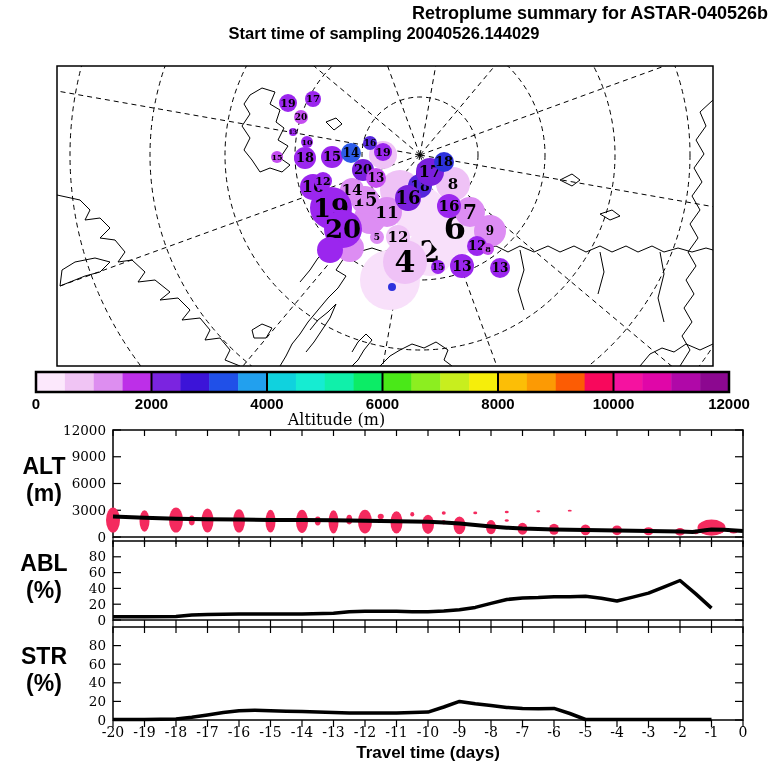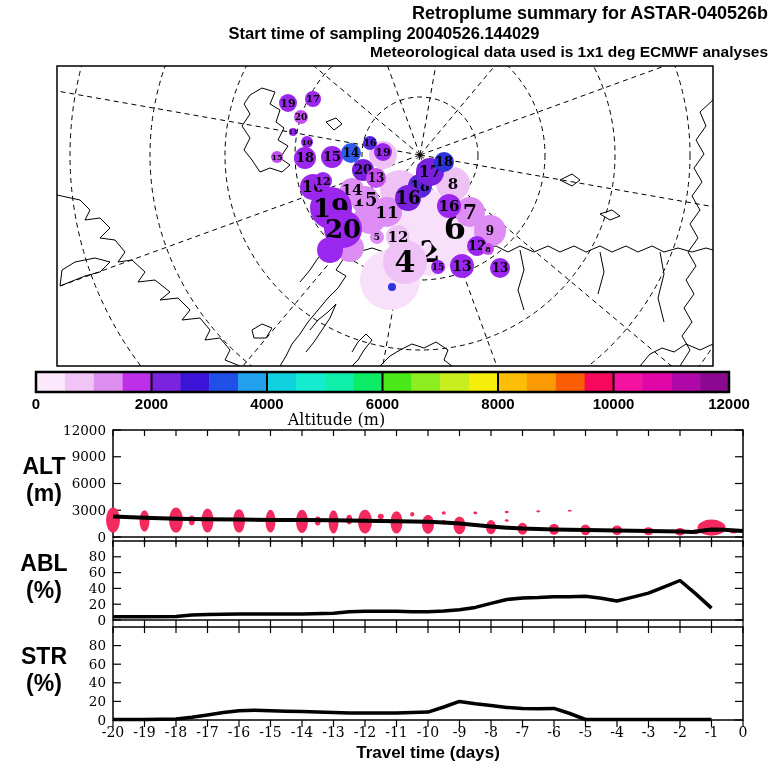--- a/index.html
+++ b/index.html
@@ -12,21 +12,20 @@
   svg .sans{font-family:"Liberation Sans",sans-serif;font-weight:bold;}
 </style>
 </head>
 <body>
 
 <div class="page">
   <div class="hdr l1">Retroplume summary for ASTAR-040526b</div>
   <div class="hdr l2">
     <span>Start time of sampling 20040526.144029</span>
   </div>
-  <div class="hdr l3">Meteorological data used is 1x1 deg ECMWF analyses</div>
   <svg id="fig" width="768" height="768" viewBox="0 0 768 768" style="position:absolute;left:0;top:0;">
       <defs>
         <clipPath id="mapclip">
           <rect x="57" y="66" width="656" height="300"></rect>
         </clipPath>
       </defs>
       <g clip-path="url(#mapclip)">
         <g stroke="#000" stroke-width="1" fill="none" stroke-dasharray="5,4">
           <circle cx="420" cy="155" r="58"></circle>
           <circle cx="420" cy="155" r="125"></circle>

